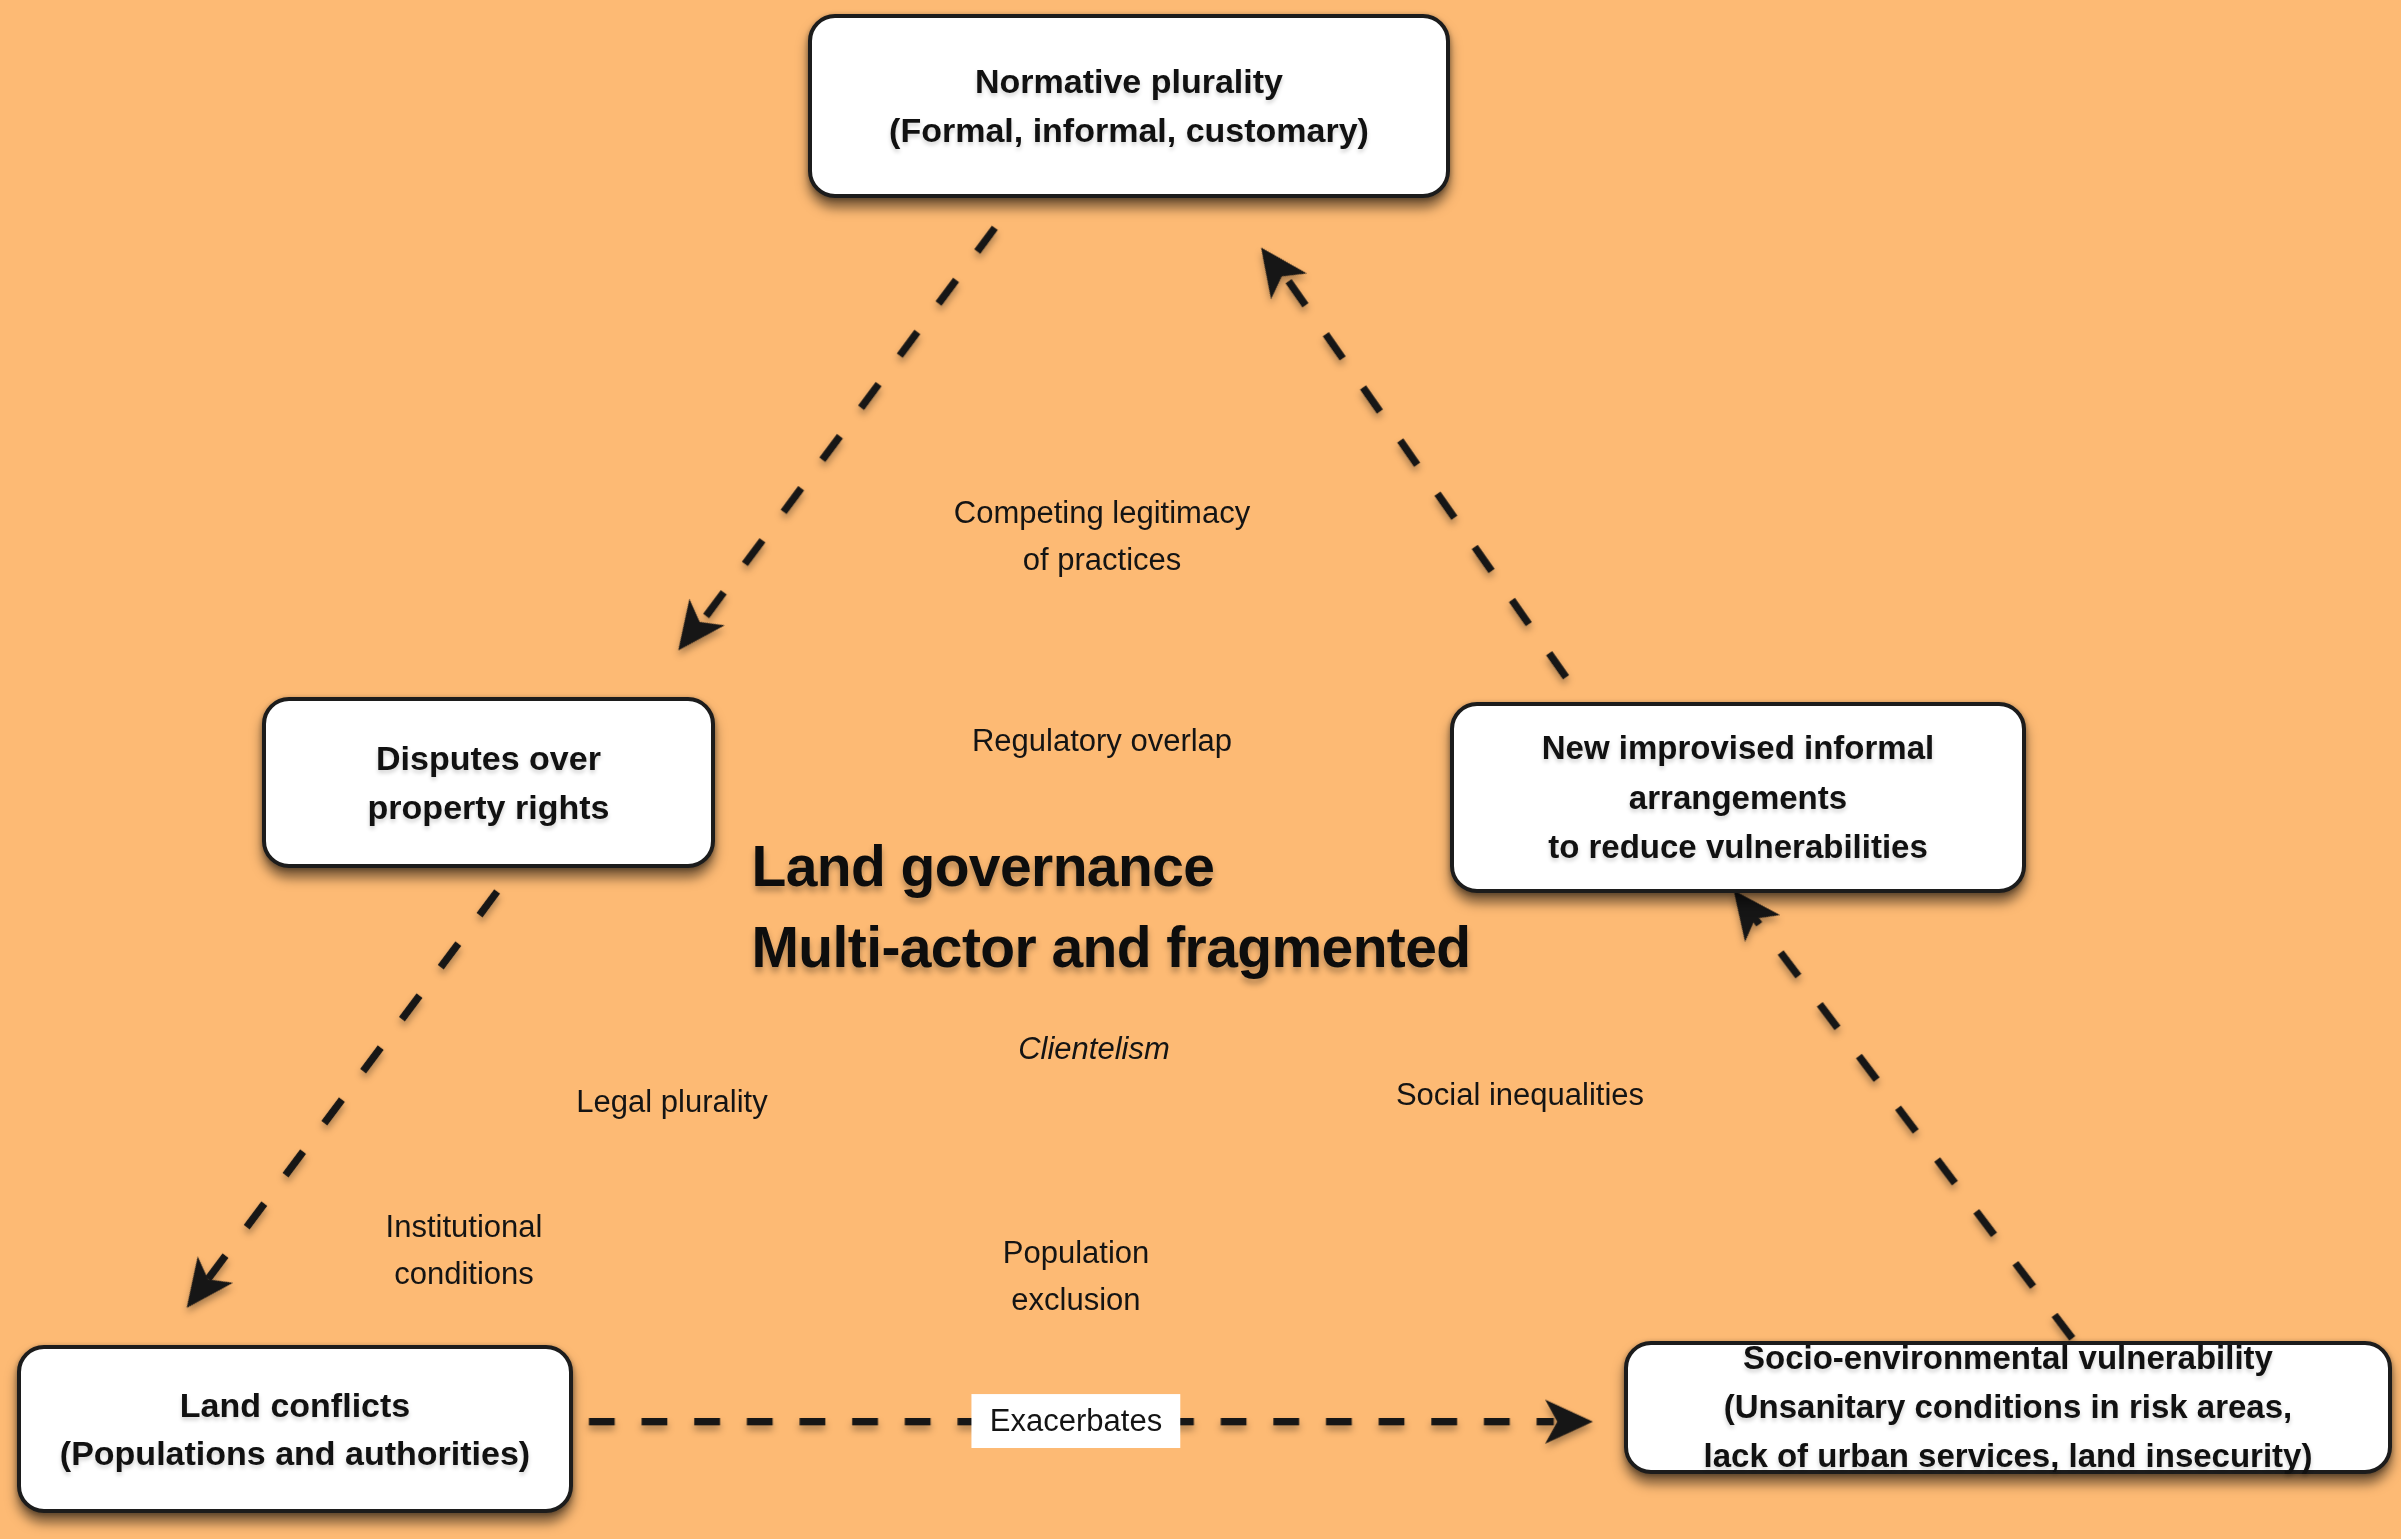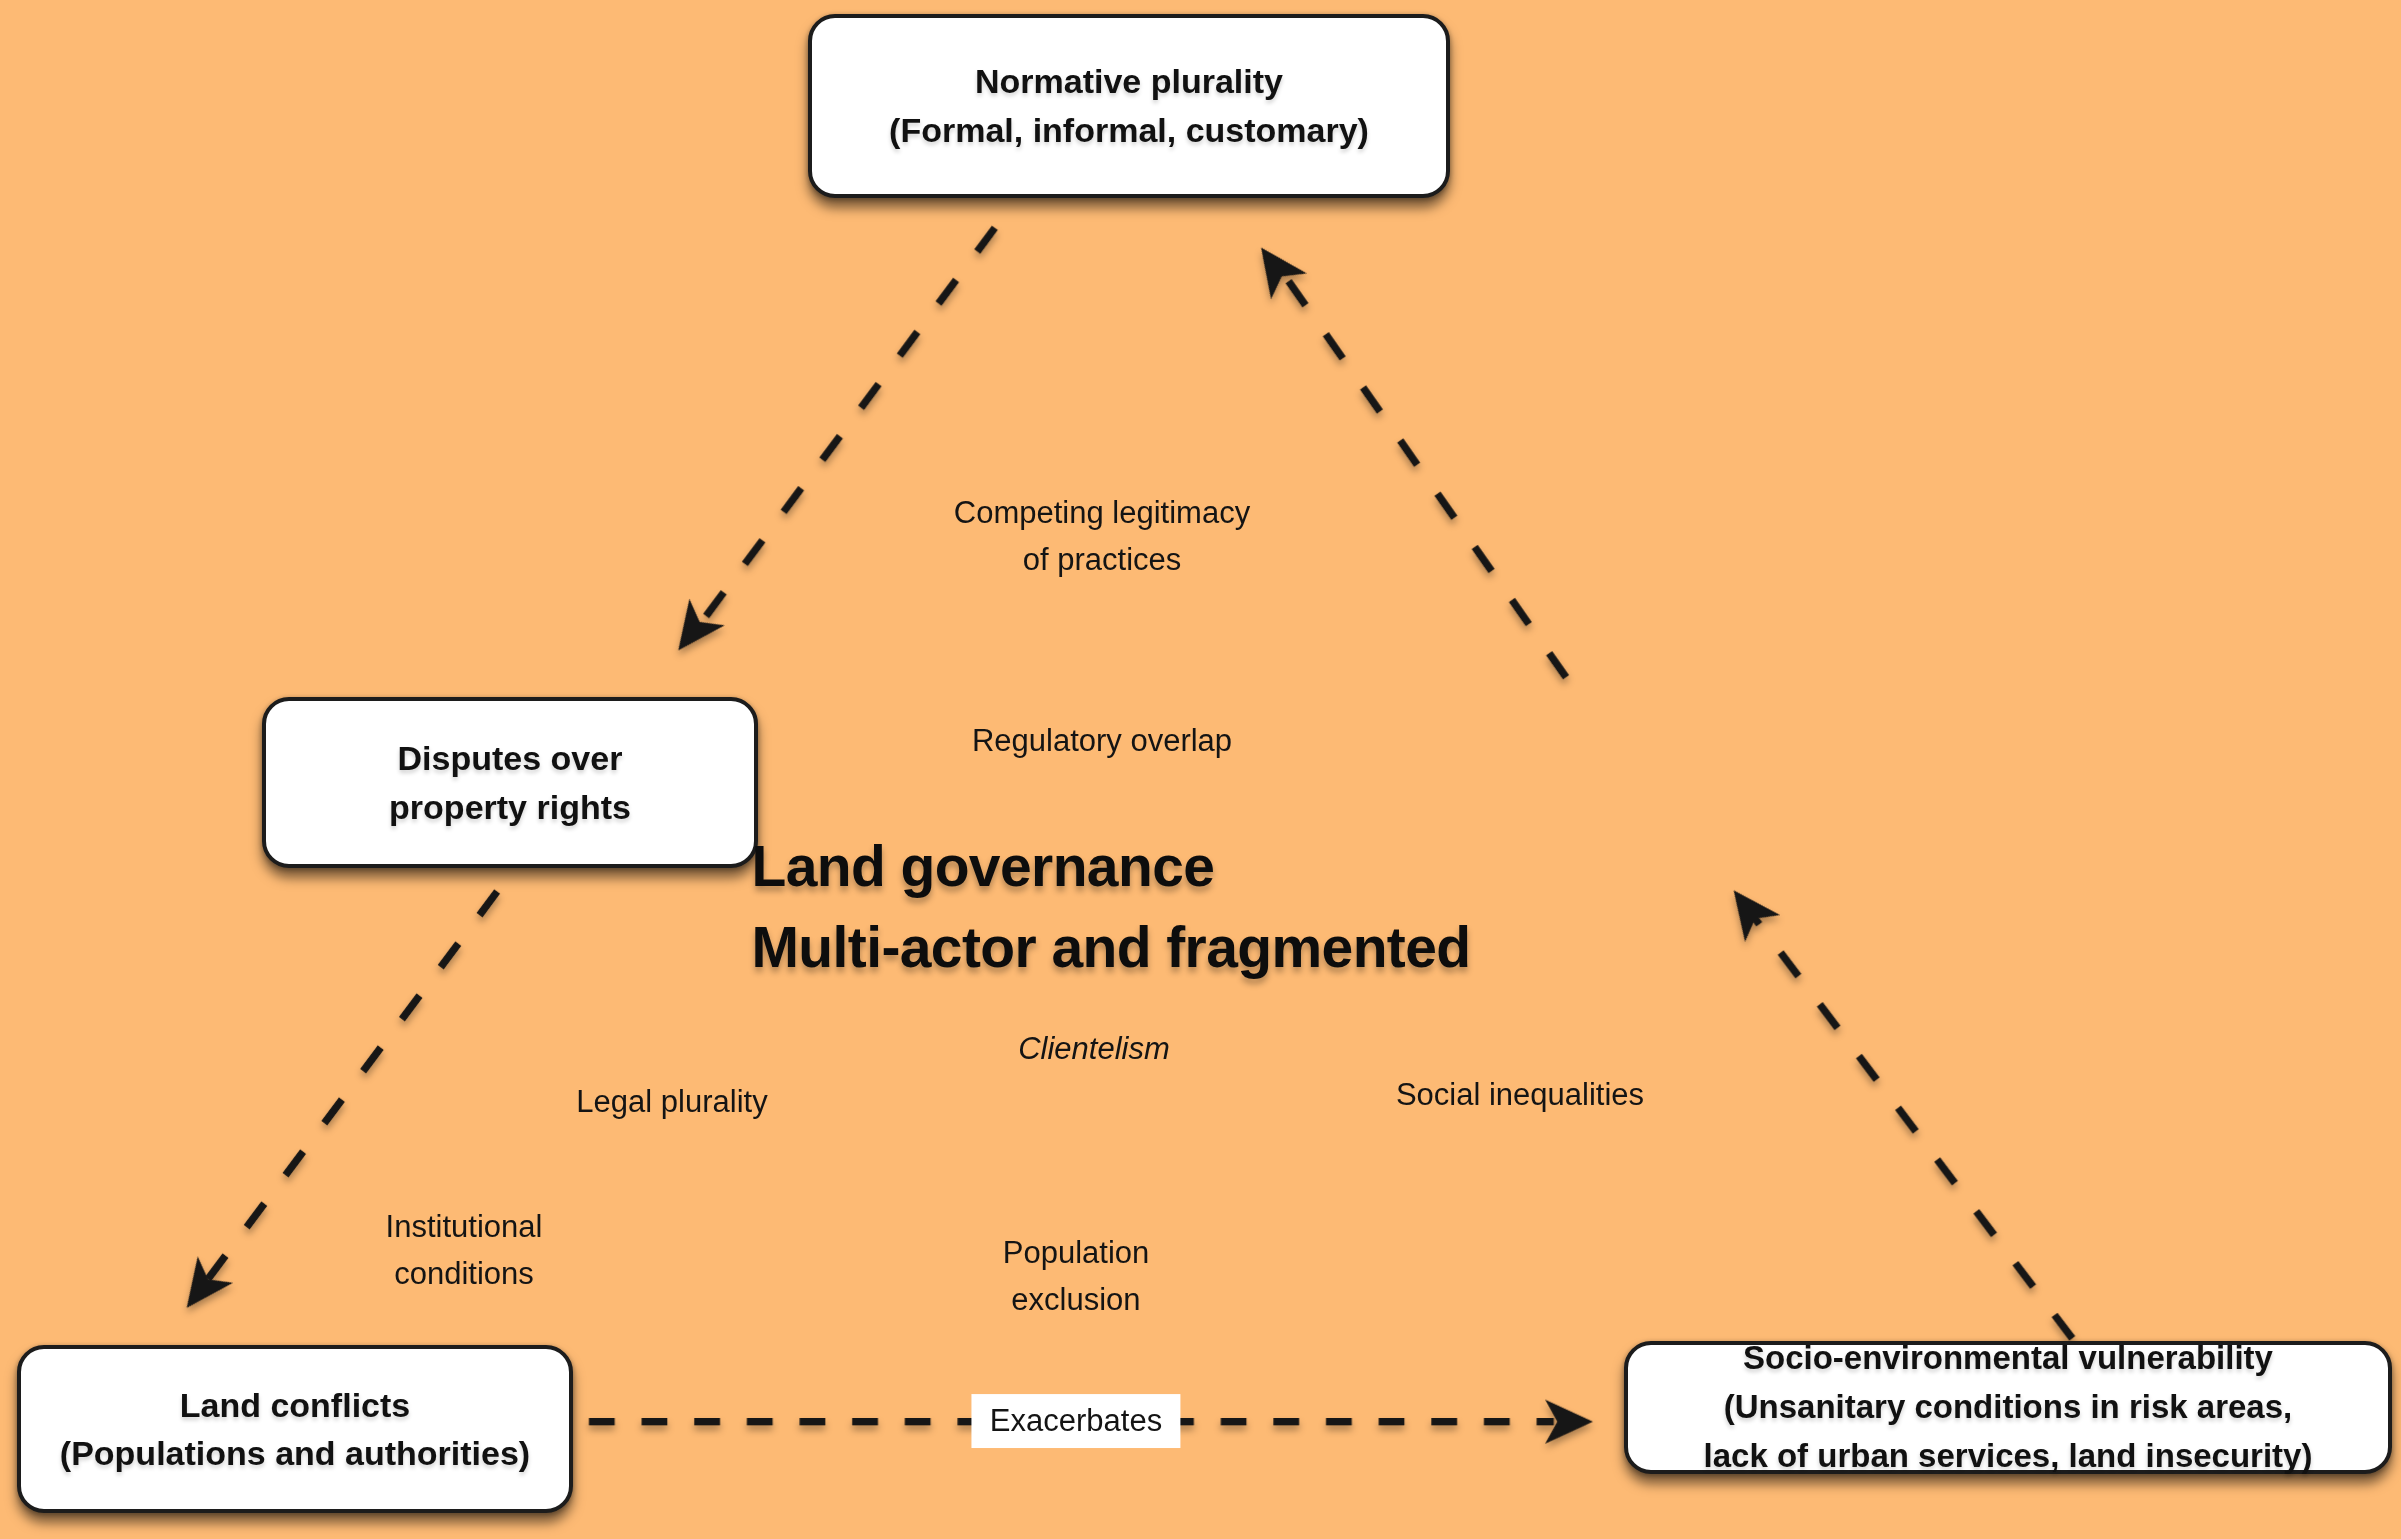--- a/index.html
+++ b/index.html
@@ -106,23 +106,26 @@
 
     <g filter="url(#soft)">
       <line class="dash" x1="962" y1="2322" x2="2538" y2="2322" stroke-dasharray="42 44"></line>
       <polygon class="head" points="0,0 -78,36 -58,0 -78,-36" transform="translate(2602,2322)"></polygon>
     </g>
   </svg>
 
   <div class="node" style="left:808px; top:13.5px; width:642px; height:184px; font-size:34px;">Normative plurality
 (Formal, informal, customary)</div>
 
-  <div class="node" style="left:262px; top:697px; width:496px; height:171px; font-size:34px;">Disputes over
+  <div class="node" style="left:262px; top:697px; width:453px; height:171px; font-size:34px;">Disputes over
 property rights</div>
 
+  <div class="node" style="left:1450px; top:702px; width:576px; height:191px; line-height:1.5;">New improvised informal
+arrangements
+to reduce vulnerabilities</div>
 
   <div class="node" style="left:17px; top:1345px; width:556px; height:168px; font-size:34px;">Land conflicts
 (Populations and authorities)</div>
 
   <div class="node" style="left:1624px; top:1341px; width:768px; height:133px; line-height:1.48;">Socio-environmental vulnerability
 (Unsanitary conditions in risk areas,
 lack of urban services, land insecurity)</div>
 
   <div class="title" style="left:1111px; top:907px;">Land governance
 Multi-actor and fragmented</div>

